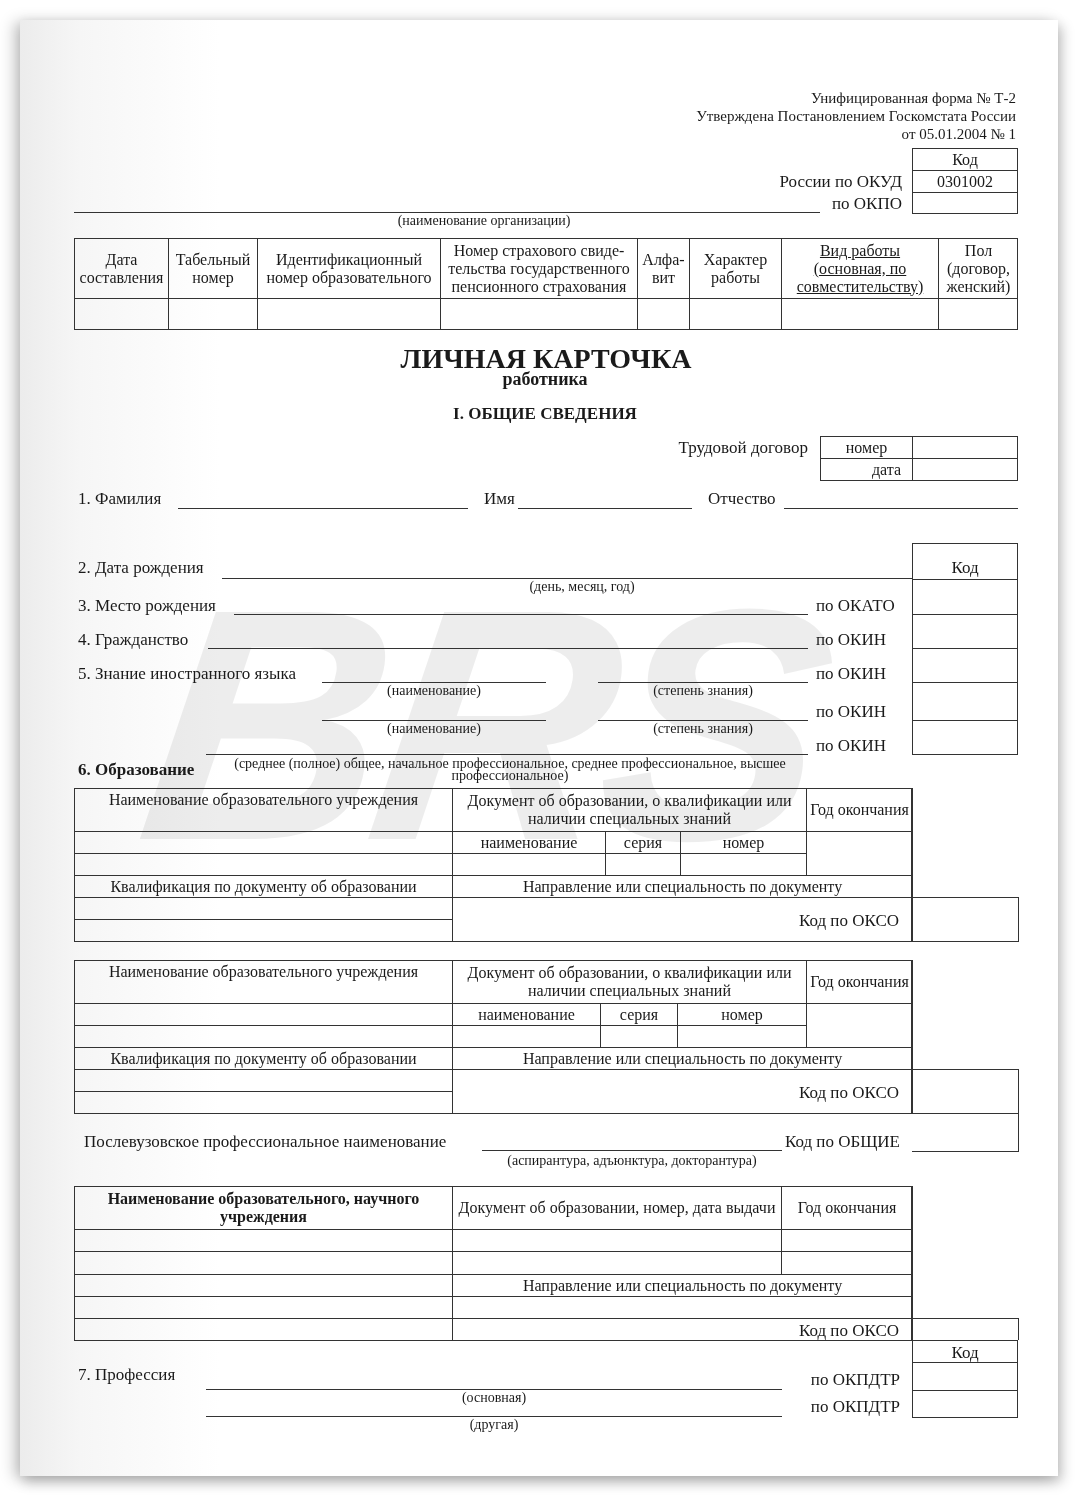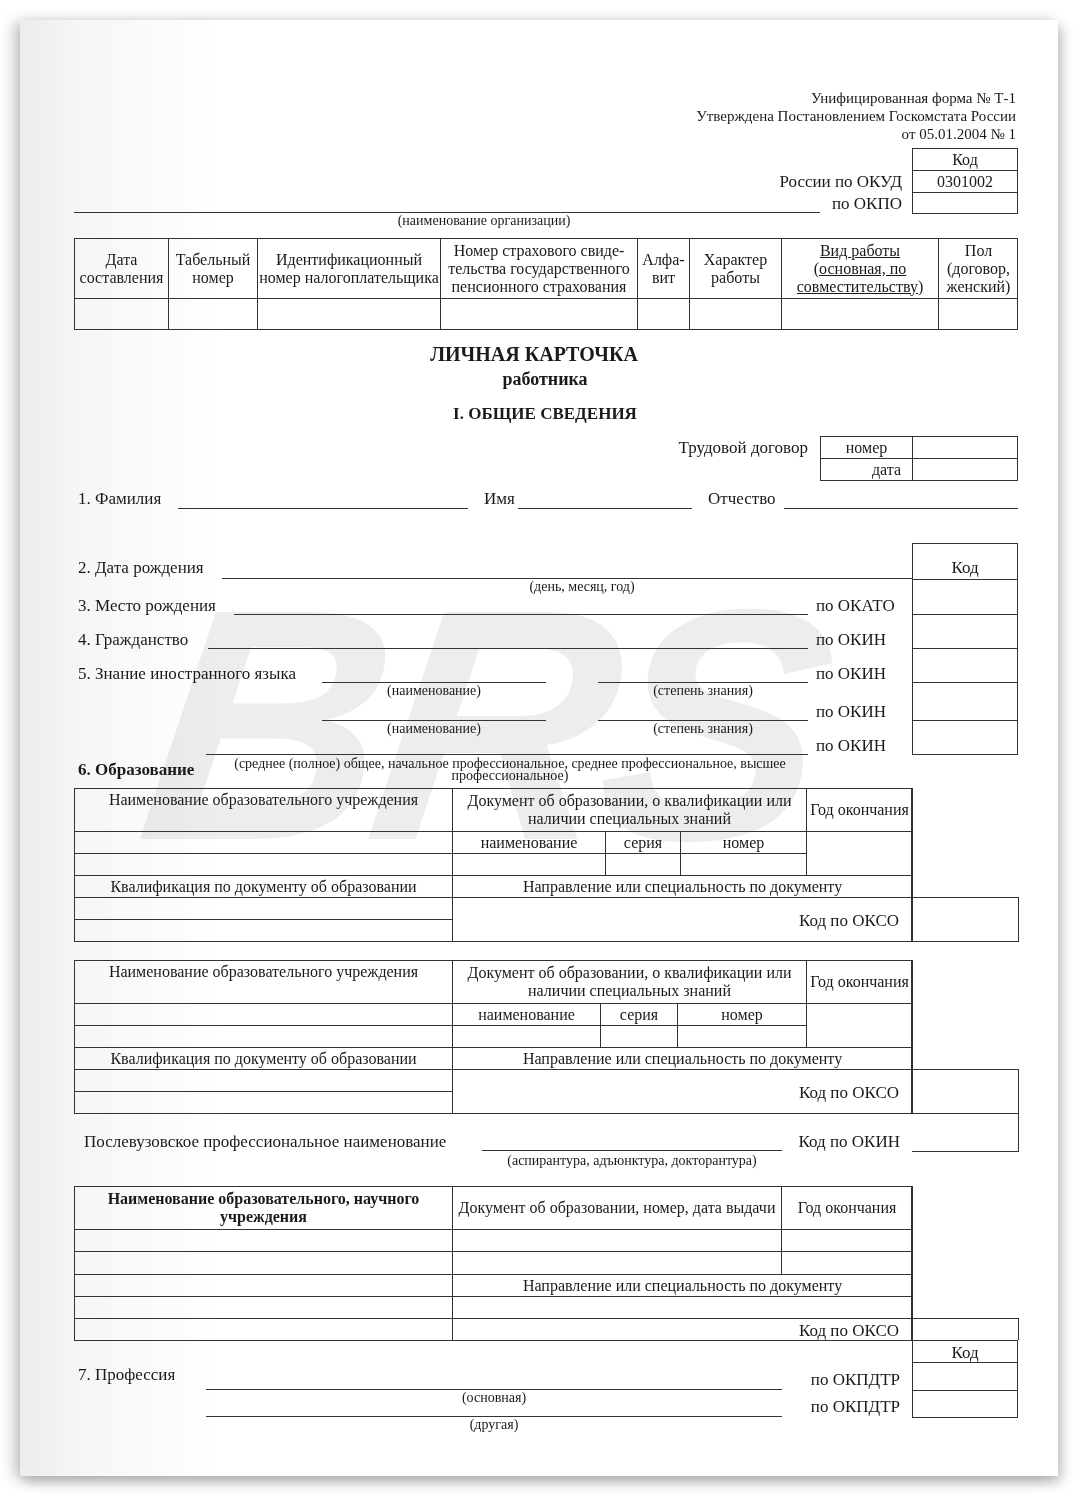--- a/index.html
+++ b/index.html
@@ -35,21 +35,21 @@
   }
   .cell { position: absolute; display: flex; align-items: center; justify-content: center; text-align: center; }
 </style>
 </head>
 <body>
 
 <div class="page"></div>
 
 <div class="watermark">BRS</div>
 
-<div class="abs t15 r" style="right:62px; top:90px; width:400px;">Унифицированная форма № Т-1</div>
+<div class="abs t15 r" style="right:62px; top:90px; width:400px;">Унифицированная форма № Т-2</div>
 <div class="abs t15 r" style="right:62px; top:108px; width:400px;">Утверждена Постановлением Госкомстата России</div>
 <div class="abs t15 r" style="right:62px; top:126px; width:400px;">от 05.01.2004 № 1</div>
 
 <div class="box" style="left:912px; top:148px; width:106px; height:66px;"></div>
 <div class="hl" style="left:912px; top:170px; width:106px;"></div>
 <div class="hl" style="left:912px; top:192px; width:106px;"></div>
 <div class="cell t16" style="left:912px; top:149px; width:106px; height:21px;">Код</div>
 <div class="cell t16" style="left:912px; top:171px; width:106px; height:21px;">0301002</div>
 <div class="cell t16" style="left:912px; top:193px; width:106px; height:21px;"></div>
 <div class="abs t17 r" style="right:176px; top:172px; width:200px;">России по ОКУД</div>
@@ -63,37 +63,37 @@
 <div class="vl" style="left:168px; top:238px; height:92px;"></div>
 <div class="vl" style="left:257px; top:238px; height:92px;"></div>
 <div class="vl" style="left:440px; top:238px; height:92px;"></div>
 <div class="vl" style="left:637px; top:238px; height:92px;"></div>
 <div class="vl" style="left:689px; top:238px; height:92px;"></div>
 <div class="vl" style="left:781px; top:238px; height:92px;"></div>
 <div class="vl" style="left:938px; top:238px; height:92px;"></div>
 
 <div class="cell t16" style="left:75px; top:239px; width:93px; height:59px;">Дата составления</div>
 <div class="cell t16" style="left:169px; top:239px; width:88px; height:59px;">Табельный номер</div>
-<div class="cell t16" style="left:258px; top:239px; width:182px; height:59px;">Идентификационный номер налогоплательщика</div>
+<div class="cell t16" style="left:258px; top:239px; width:182px; height:59px;">Идентификационный номер образовательного</div>
 <div class="cell t16" style="left:441px; top:239px; width:196px; height:59px;">Номер страхового свиде-тельства государственного пенсионного страхования</div>
 <div class="cell t16" style="left:638px; top:239px; width:51px; height:59px;">Алфа-вит</div>
 <div class="cell t16" style="left:690px; top:239px; width:91px; height:59px;">Характер работы</div>
 <div class="cell t16" style="left:782px; top:239px; width:156px; height:59px;text-decoration:underline;">Вид работы (основная, по совместительству)</div>
 <div class="cell t16" style="left:939px; top:239px; width:79px; height:59px;">Пол (договор, женский)</div>
 
 <div class="cell" style="left:75px; top:299px; width:93px; height:31px;"></div>
 <div class="cell" style="left:169px; top:299px; width:88px; height:31px;"></div>
 <div class="cell" style="left:258px; top:299px; width:182px; height:31px;"></div>
 <div class="cell" style="left:441px; top:299px; width:196px; height:31px;"></div>
 <div class="cell" style="left:638px; top:299px; width:51px; height:31px;"></div>
 <div class="cell" style="left:690px; top:299px; width:91px; height:31px;"></div>
 <div class="cell" style="left:782px; top:299px; width:156px; height:31px;"></div>
 <div class="cell" style="left:939px; top:299px; width:79px; height:31px;"></div>
 
-<div class="abs c b" style="left:334px; top:343px; width:400px; font-size:20px;">ЛИЧНАЯ КАРТОЧКА</div>
+<div class="abs c b" style="left:346px; top:343px; width:400px; font-size:28px;">ЛИЧНАЯ КАРТОЧКА</div>
 <div class="abs c b" style="left:345px; top:369px; width:400px; font-size:18px;">работника</div>
 <div class="abs c b" style="left:345px; top:404px; width:400px; font-size:17px;">I. ОБЩИЕ СВЕДЕНИЯ</div>
 
 <div class="abs t17 r" style="left:600px; top:438px; width:208px;">Трудовой договор</div>
 <div class="box" style="left:820px; top:436px; width:198px; height:45px;"></div>
 <div class="hl" style="left:820px; top:458px; width:198px;"></div>
 <div class="vl" style="left:912px; top:436px; height:45px;"></div>
 <div class="cell t16" style="left:821px; top:437px; width:91px; height:21px;">номер</div>
 <div class="abs t16 r" style="left:821px; top:461px; width:80px;">дата</div>
 <div class="cell" style="left:913px; top:437px; width:105px; height:21px;"></div>
@@ -194,21 +194,21 @@
 <div class="cell t16" style="left:453px; top:1004px; width:147px; height:21px;">наименование</div>
 <div class="cell t16" style="left:601px; top:1004px; width:76px; height:21px;">серия</div>
 <div class="cell t16" style="left:678px; top:1004px; width:128px; height:21px;">номер</div>
 <div class="cell t16" style="left:75px; top:1048px; width:377px; height:21px;">Квалификация по документу об образовании</div>
 <div class="cell t16" style="left:453px; top:1048px; width:459px; height:21px;">Направление или специальность по документу</div>
 <div class="abs t17 r" style="left:453px; top:1083px; width:446px;">Код по ОКСО</div>
 
 <div class="hl" style="left:912px; top:1151px; width:106px;"></div>
 <div class="abs t17" style="left:84px; top:1132px;">Послевузовское профессиональное наименование</div>
 <div class="line" style="left:482px; top:1150px; width:300px;"></div>
-<div class="abs t17 r" style="left:760px; top:1132px; width:140px;">Код по ОКИН</div>
+<div class="abs t17 r" style="left:760px; top:1132px; width:140px;">Код по ОБЩИЕ</div>
 <div class="abs small c" style="left:482px; top:1155px; width:300px;">(аспирантура, адъюнктура, докторантура)</div>
 
 <div class="abs" style="left:74px; top:1186px; width:838px; height:154px; border:1.3px solid #333; border-bottom:none; box-sizing:border-box;"></div>
 <div class="hl" style="left:74px; top:1229px; width:838px;"></div>
 <div class="hl" style="left:74px; top:1251px; width:838px;"></div>
 <div class="hl" style="left:74px; top:1274px; width:838px;"></div>
 <div class="hl" style="left:74px; top:1296px; width:838px;"></div>
 <div class="hl" style="left:74px; top:1318px; width:944px;"></div>
 <div class="hl" style="left:74px; top:1340px; width:944px;"></div>
 <div class="vl" style="left:452px; top:1186px; height:154px;"></div>

